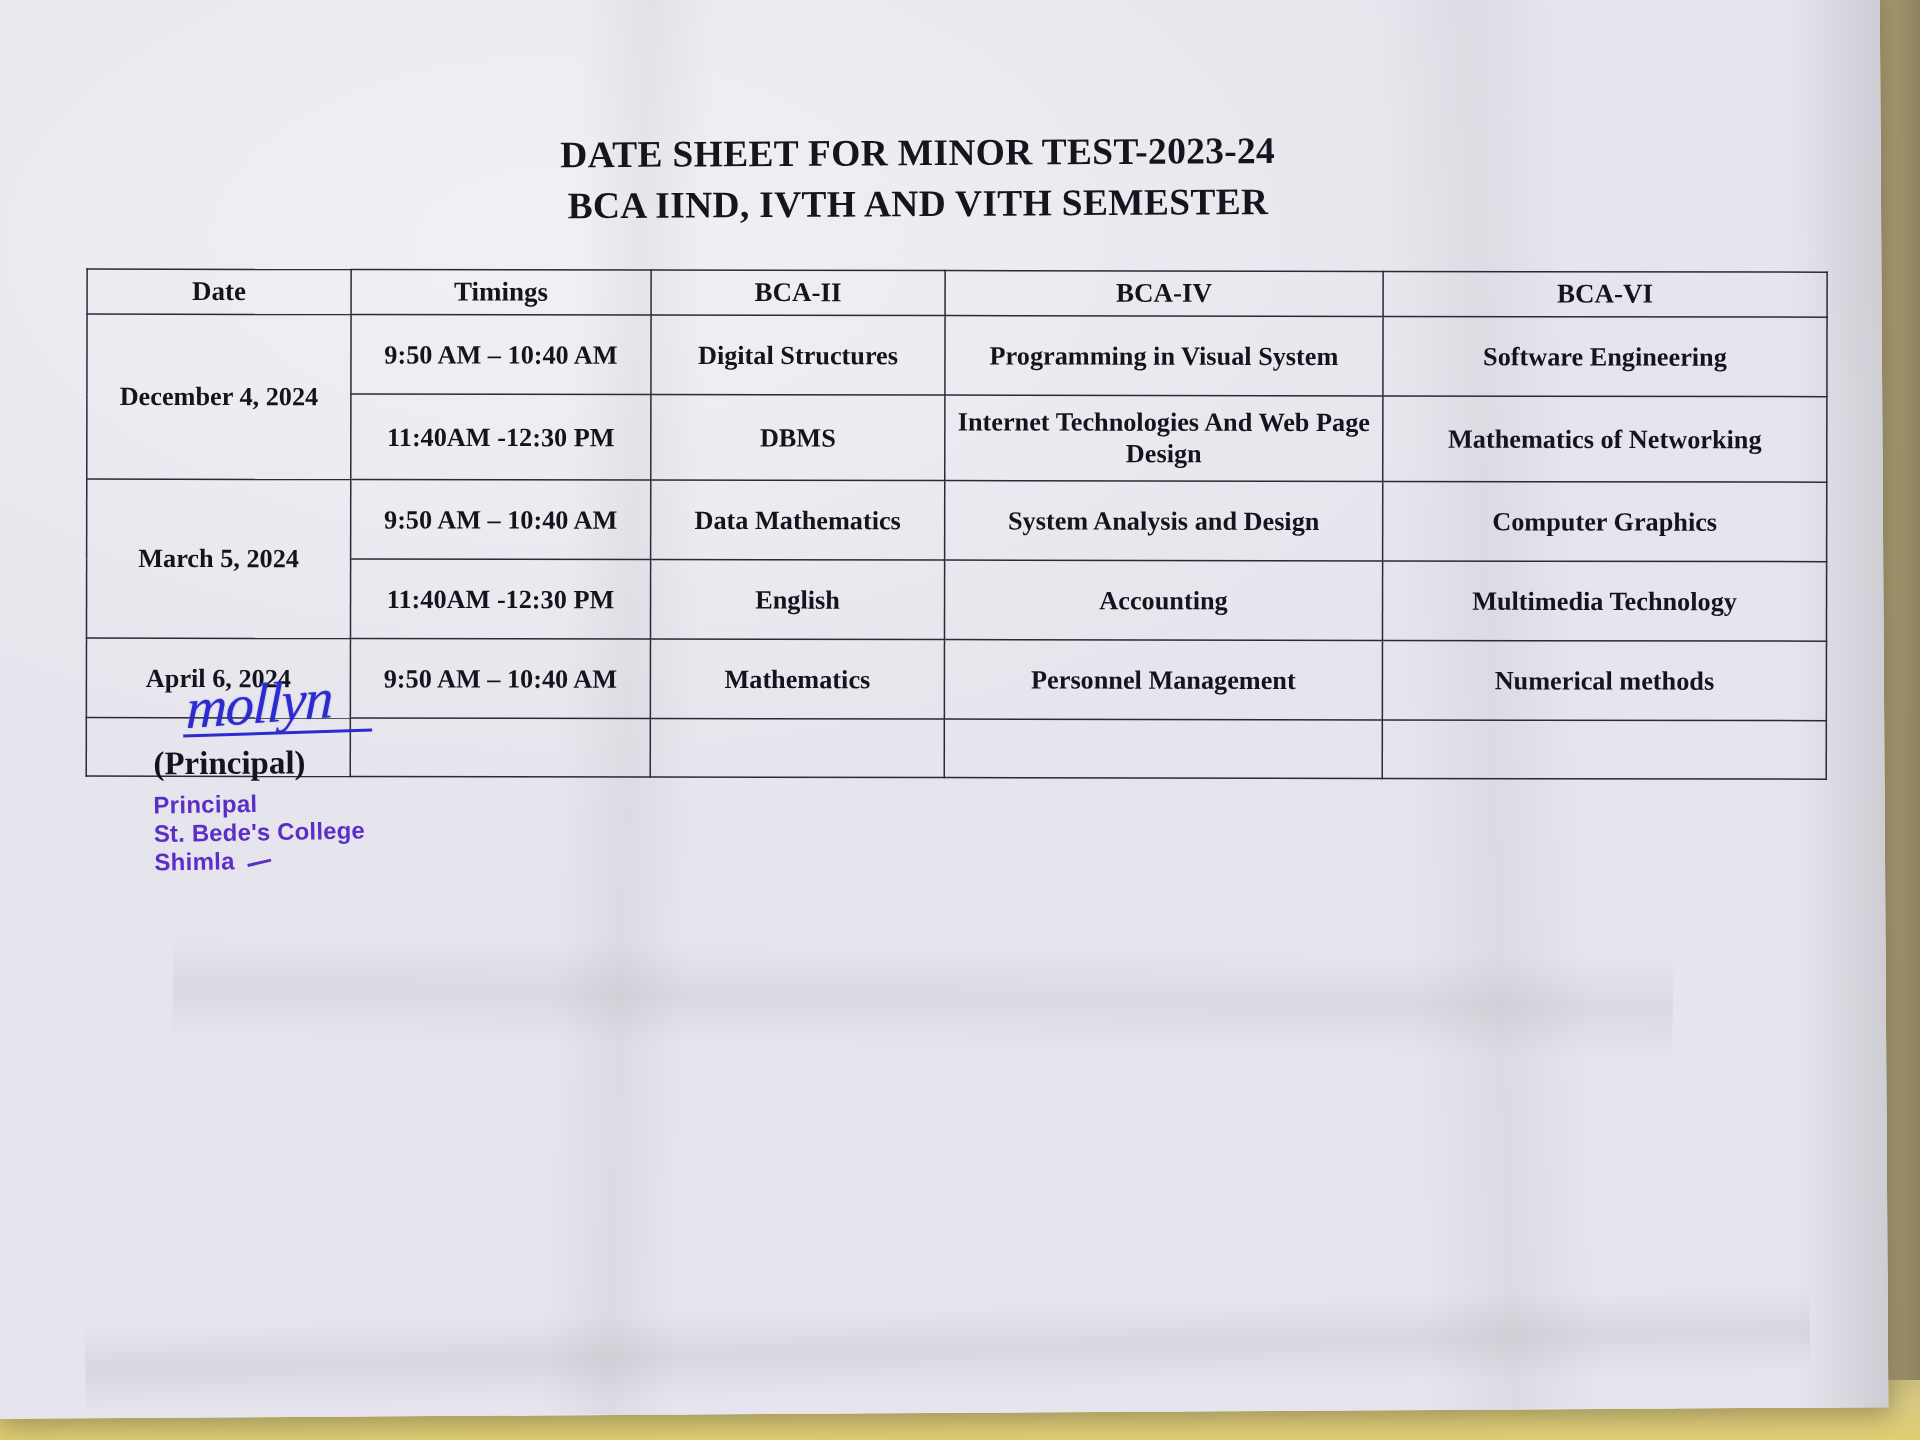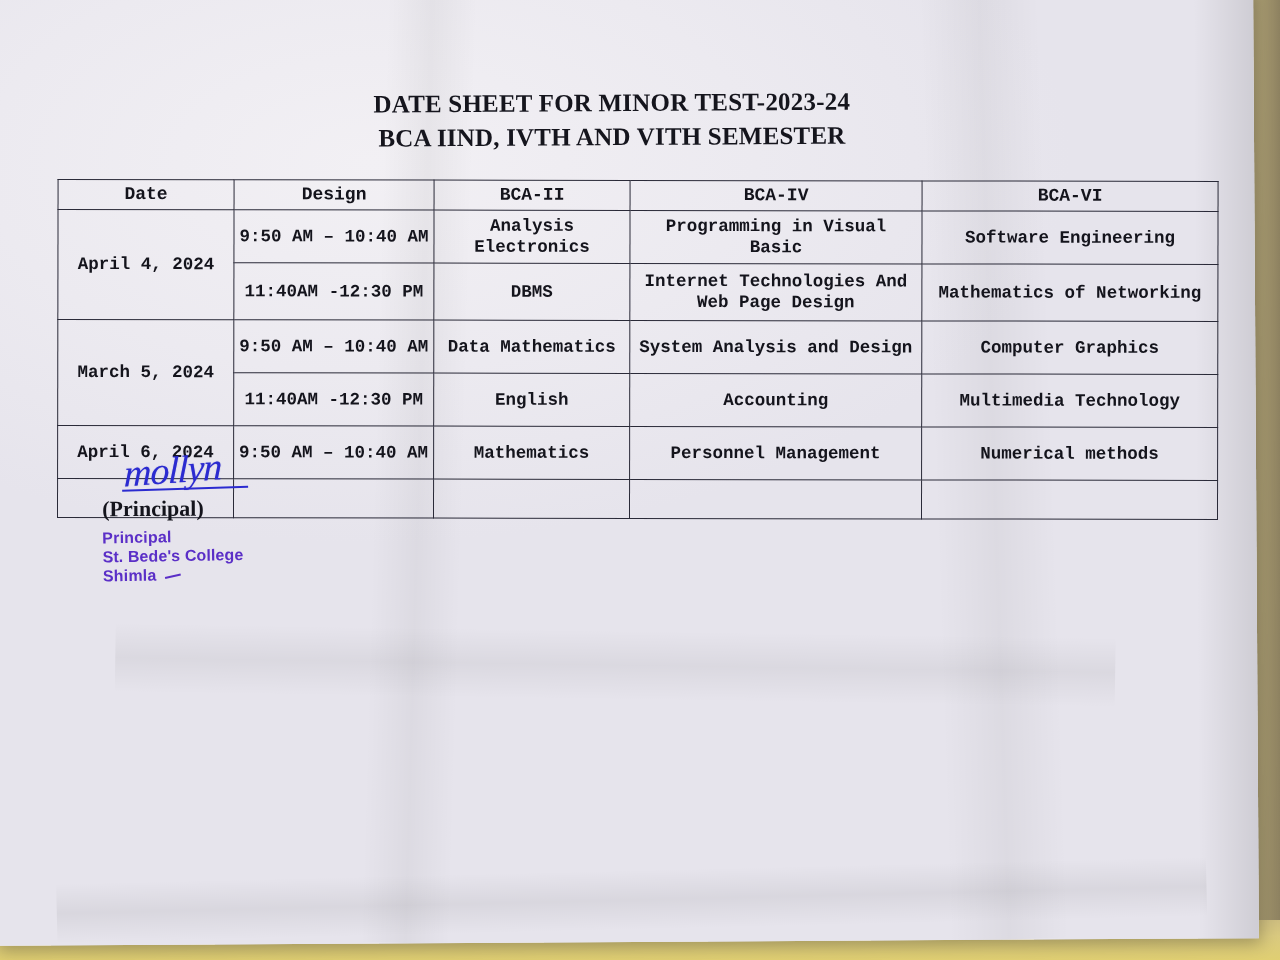--- a/index.html
+++ b/index.html
@@ -107,21 +107,21 @@
     border-collapse: collapse;
     width: 1160px;
     table-layout: fixed;
     color: #14141c;
   }
   table.datesheet td, table.datesheet th {
     border: 1px solid #2a2a38;
     padding: 4px 4px;
     text-align: center;
     vertical-align: middle;
-    font-family: Liberation Mono, monospace;
+    font-family: Liberation Serif, serif;
     font-weight: bold;
     font-size: 17.5px;
     line-height: 21px;
     background: transparent;
   }
   table.datesheet th { font-size: 18px; }
   .col-date    { width: 176px; }
   .col-timings { width: 200px; }
   .col-b2      { width: 196px; }
   .col-b4      { width: 292px; }
@@ -210,32 +210,32 @@
           <colgroup>
             <col class="col-date">
             <col class="col-timings">
             <col class="col-b2">
             <col class="col-b4">
             <col class="col-b6">
           </colgroup>
           <thead>
             <tr class="h-row">
               <th>Date</th>
-              <th>Design</th>
+              <th>Timings</th>
               <th>BCA-II</th>
               <th>BCA-IV</th>
               <th>BCA-VI</th>
             </tr>
           </thead>
           <tbody>
             <tr class="r-row">
-              <td rowspan="2">April 4, 2024</td>
+              <td rowspan="2">December 4, 2024</td>
               <td>9:50 AM – 10:40 AM</td>
-              <td>Analysis Electronics</td>
-              <td>Programming in Visual Basic</td>
+              <td>Digital Structures</td>
+              <td>Programming in Visual System</td>
               <td>Software Engineering</td>
             </tr>
             <tr class="tall">
               <td>11:40AM -12:30 PM</td>
               <td>DBMS</td>
               <td>Internet Technologies And Web Page Design</td>
               <td>Mathematics of Networking</td>
             </tr>
             <tr class="r-row">
               <td rowspan="2">March 5, 2024</td>

